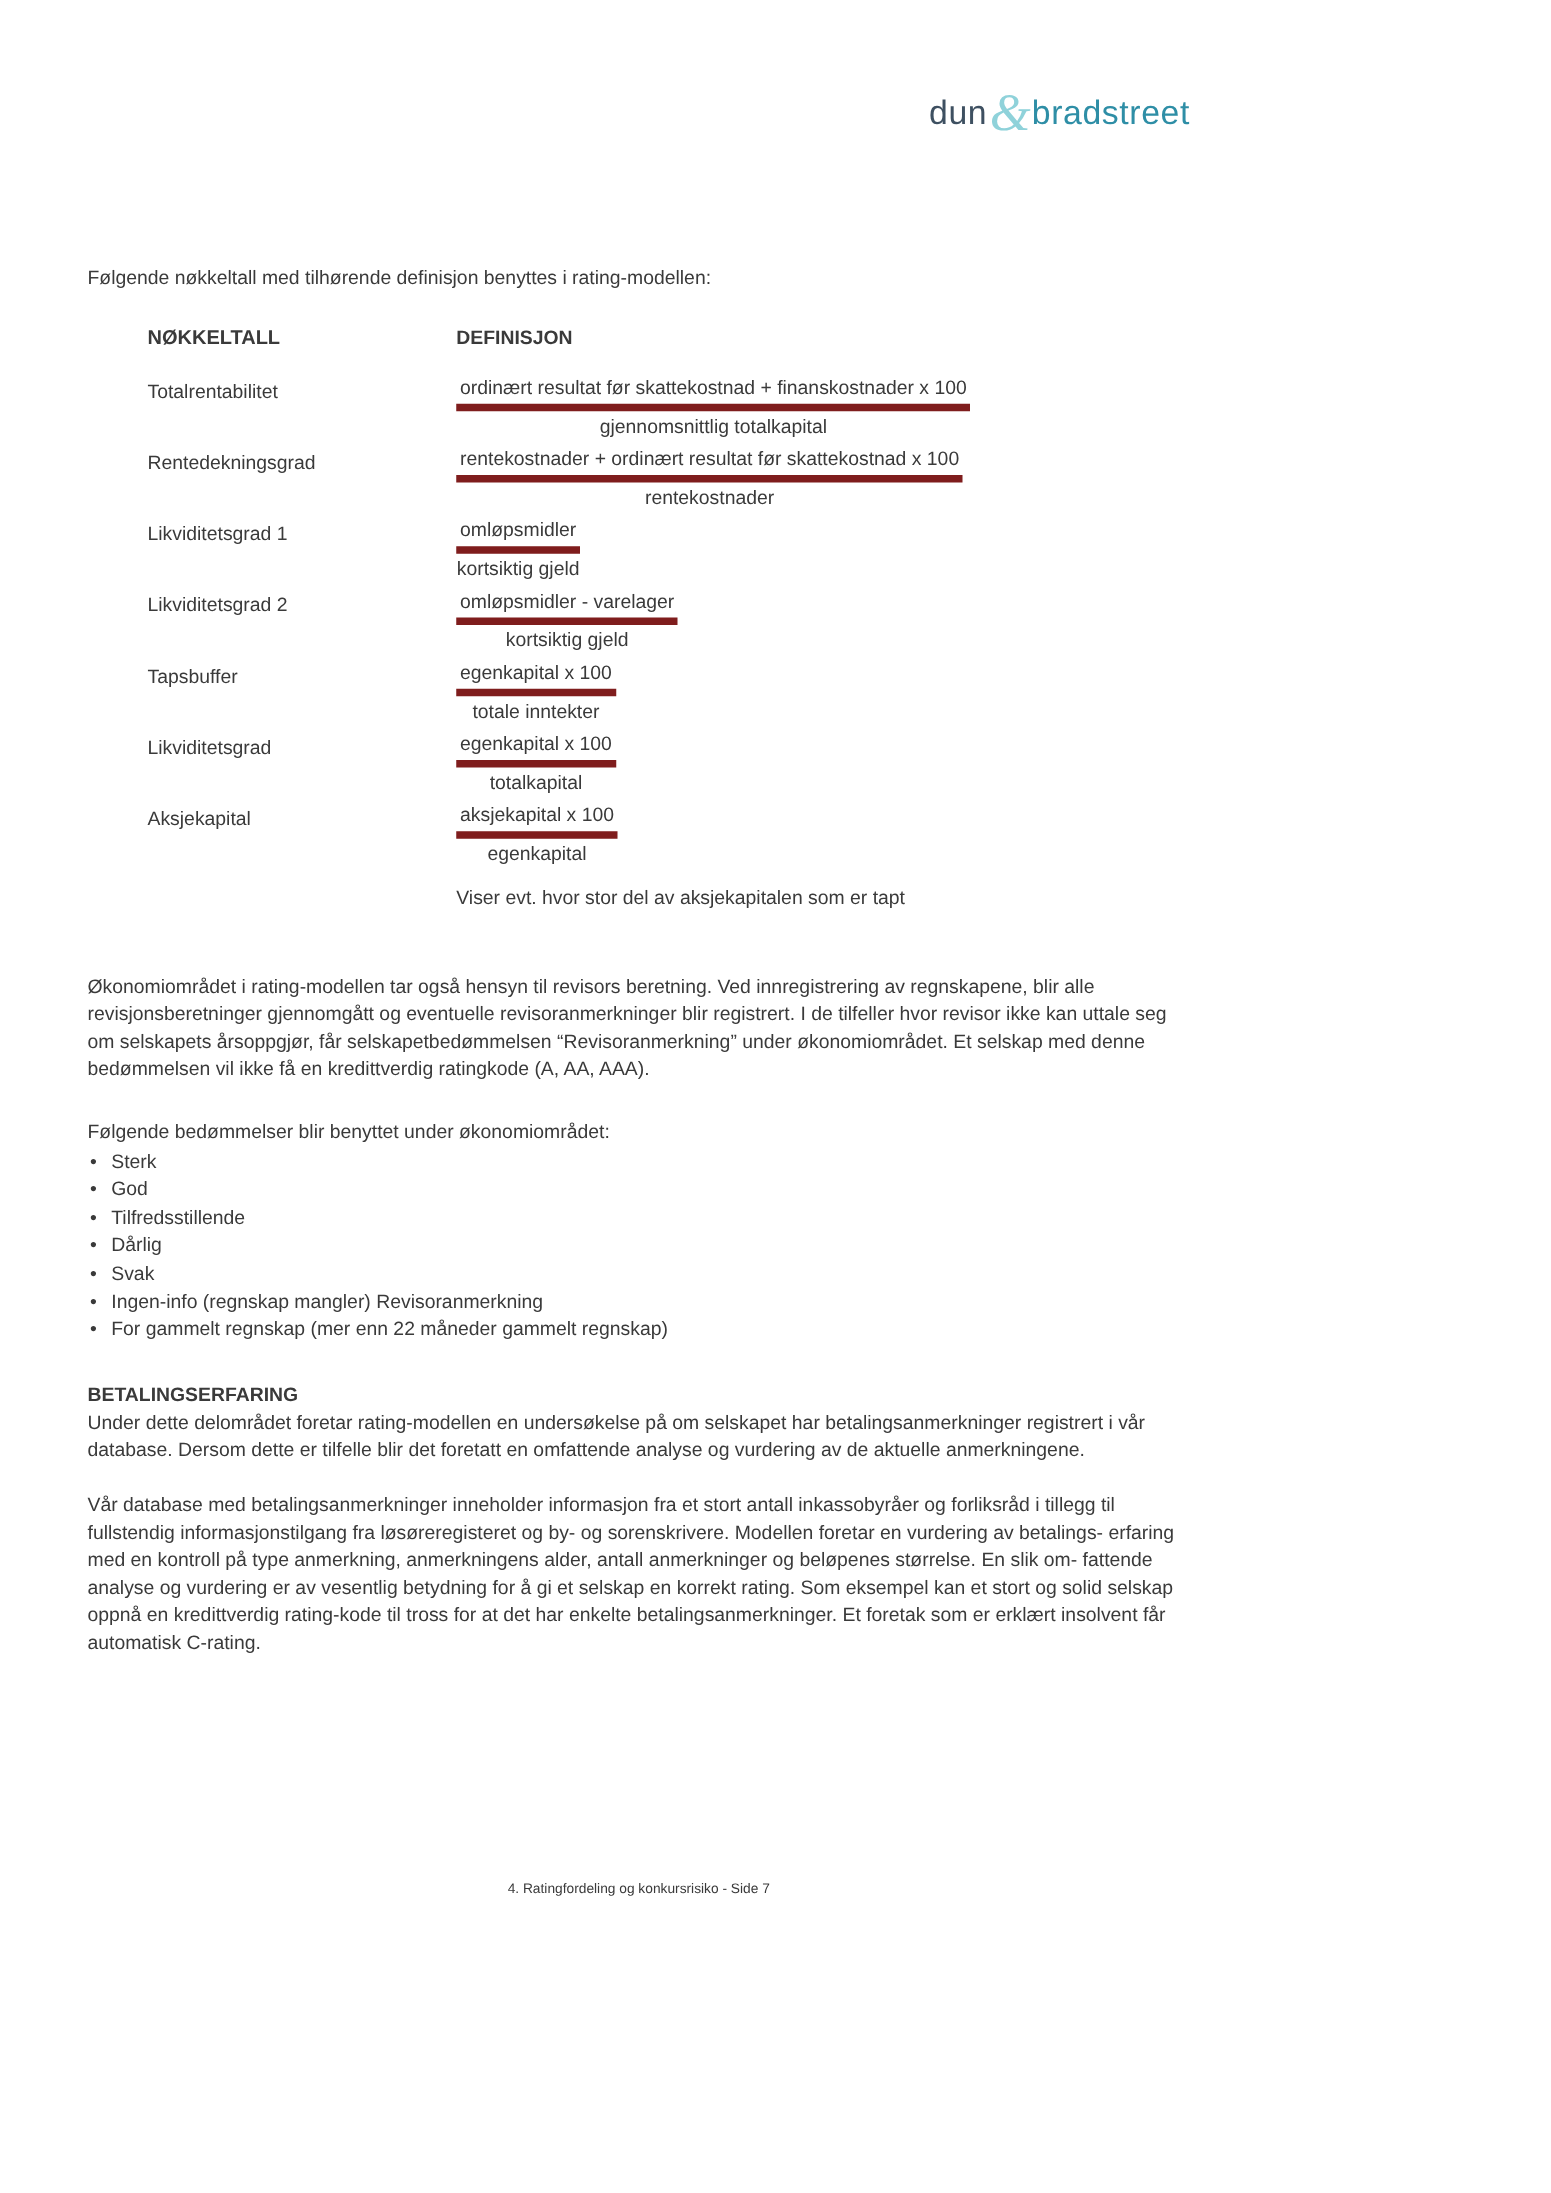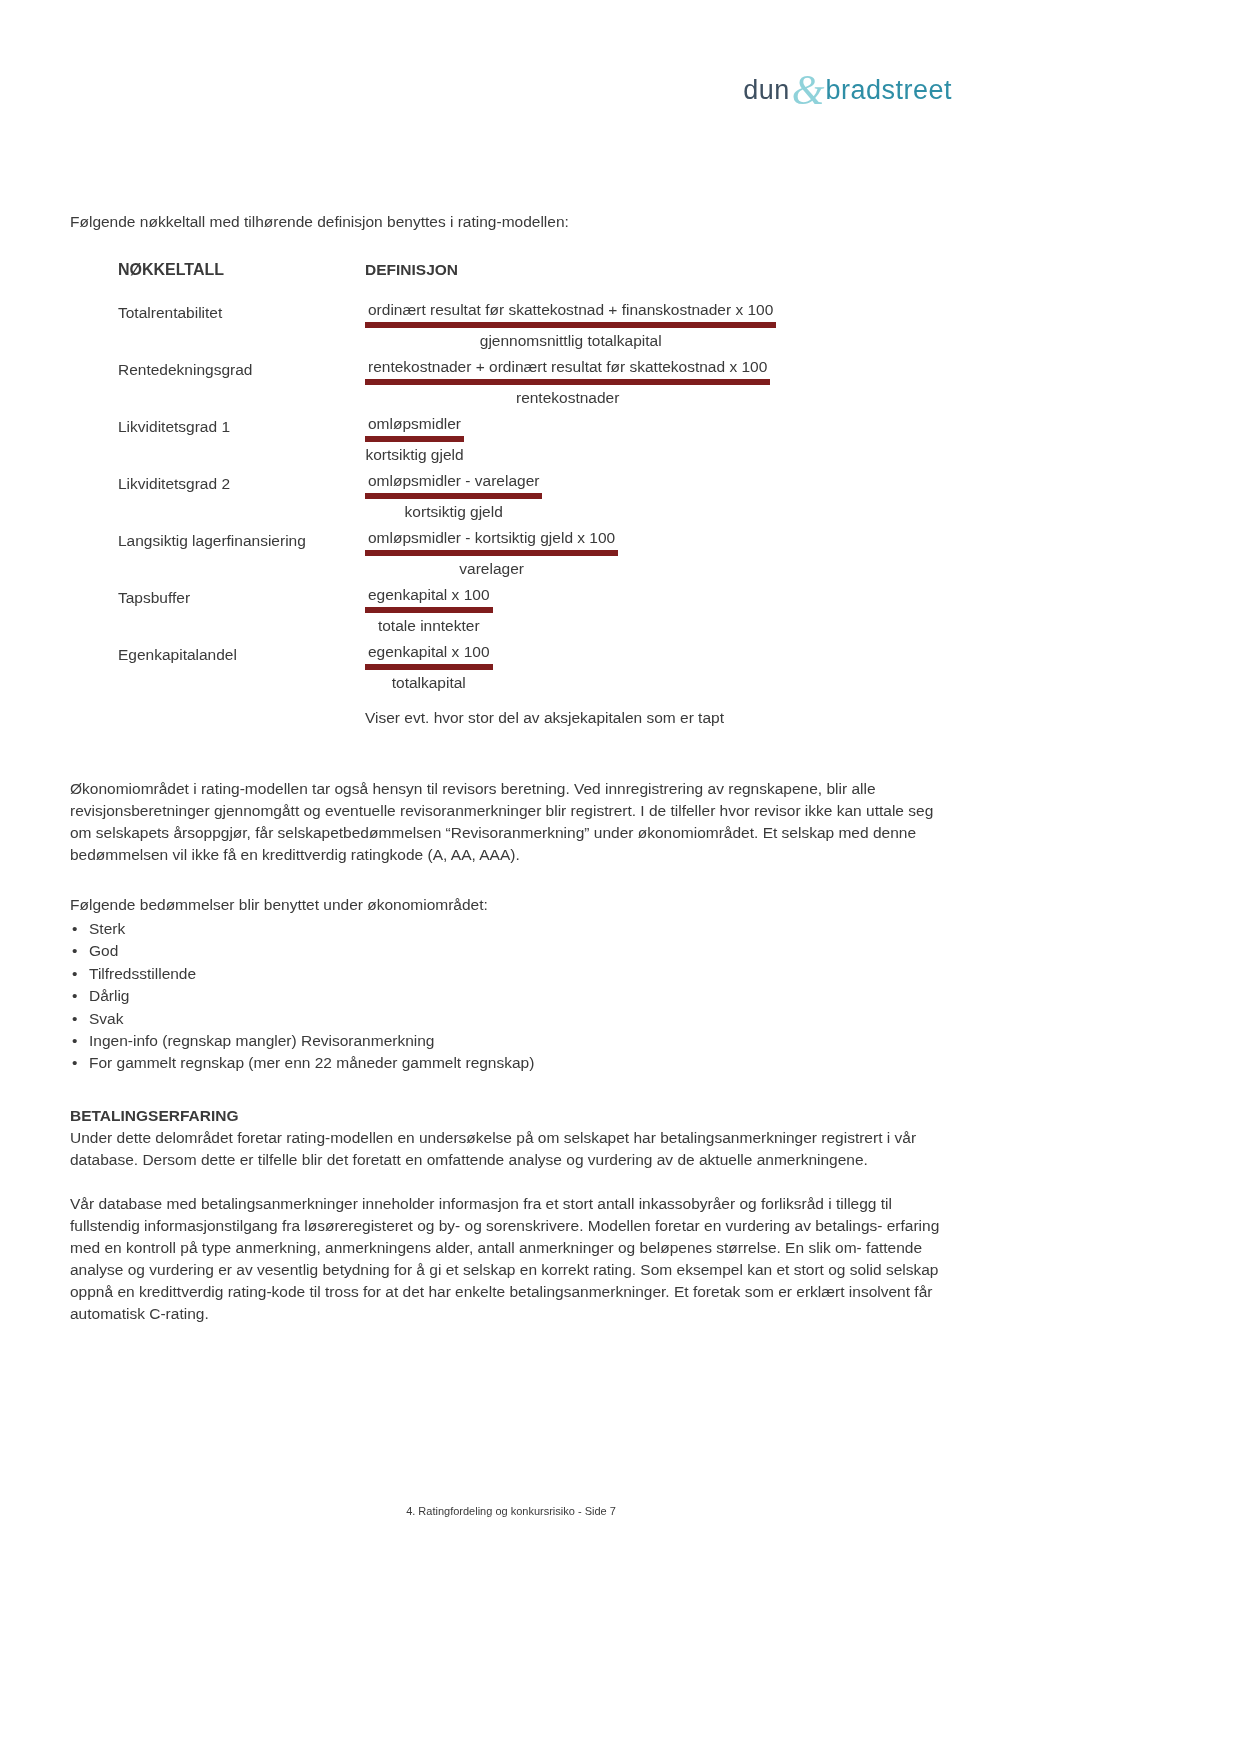--- a/index.html
+++ b/index.html
@@ -158,50 +158,50 @@
       <div class="trow">
         <div class="tlabel">Likviditetsgrad 2</div>
         <div class="tdef">
           <span class="fraction">
             <span class="num">omløpsmidler - varelager</span>
             <span class="den">kortsiktig gjeld</span>
           </span>
         </div>
       </div>
 
-      <div class="trow">
-        <div class="tlabel">Langsiktig lagerfinansiering</div>
-        <div class="tdef">
-          <span class="fraction">
-            <span class="num">omløpsmidler - kortsiktig gjeld x 100</span>
-            <span class="den">varelager</span>
-          </span>
-        </div>
-      </div>
 
       <div class="trow">
         <div class="tlabel">Tapsbuffer</div>
         <div class="tdef">
           <span class="fraction">
             <span class="num">egenkapital x 100</span>
             <span class="den">totale inntekter</span>
           </span>
         </div>
       </div>
 
       <div class="trow">
-        <div class="tlabel">Egenkapitalandel</div>
+        <div class="tlabel">Likviditetsgrad</div>
         <div class="tdef">
           <span class="fraction">
             <span class="num">egenkapital x 100</span>
             <span class="den">totalkapital</span>
           </span>
         </div>
       </div>
 
+      <div class="trow">
+        <div class="tlabel">Aksjekapital</div>
+        <div class="tdef">
+          <span class="fraction">
+            <span class="num">aksjekapital x 100</span>
+            <span class="den">egenkapital</span>
+          </span>
+        </div>
+      </div>
 
       <div class="trow note-row">
         <div class="tlabel"></div>
         <div class="tdef">Viser evt. hvor stor del av aksjekapitalen som er tapt</div>
       </div>
     </div>
 
     <p class="para p1">Økonomiområdet i rating-modellen tar også hensyn til revisors beretning. Ved innregistrering av regnskapene, blir alle revisjonsberetninger gjennomgått og eventuelle revisoranmerkninger blir registrert. I de tilfeller hvor revisor ikke kan uttale seg om selskapets årsoppgjør, får selskapetbedømmelsen “Revisoranmerkning” under økonomiområdet. Et selskap med denne bedømmelsen vil ikke få en kredittverdig ratingkode (A, AA, AAA).</p>
 
     <p class="para list-intro">Følgende bedømmelser blir benyttet under økonomiområdet:</p>

